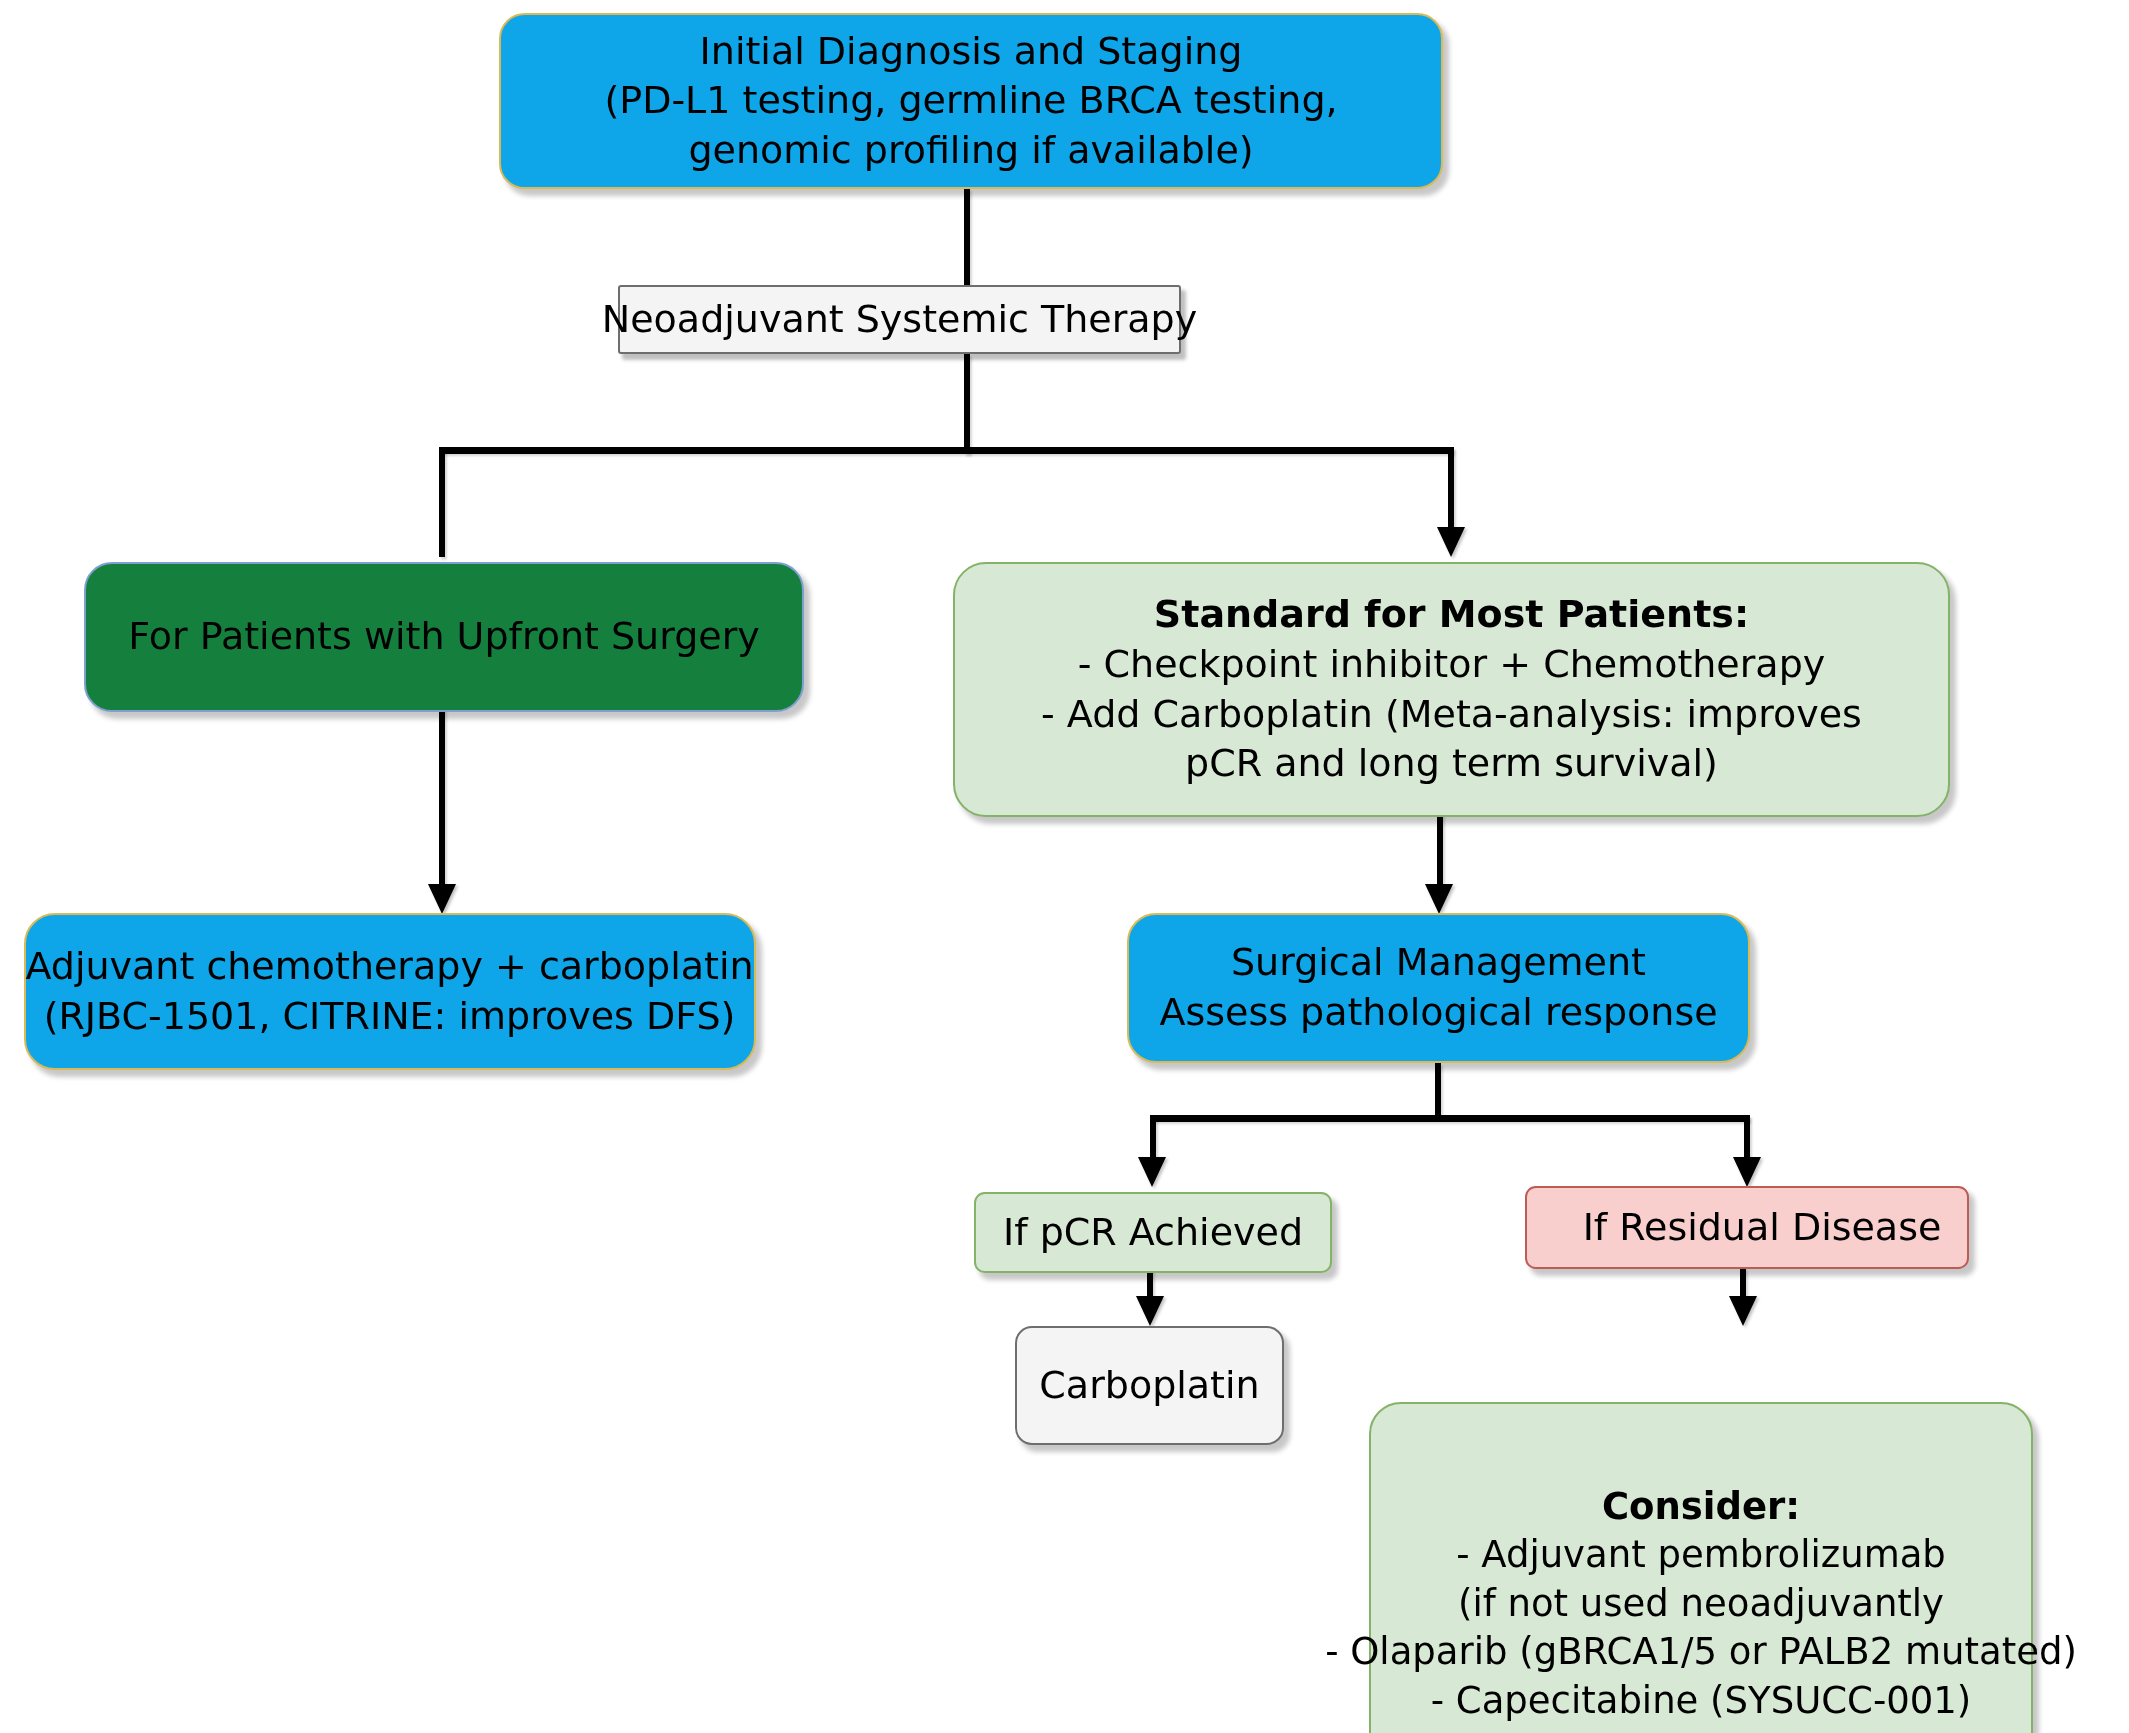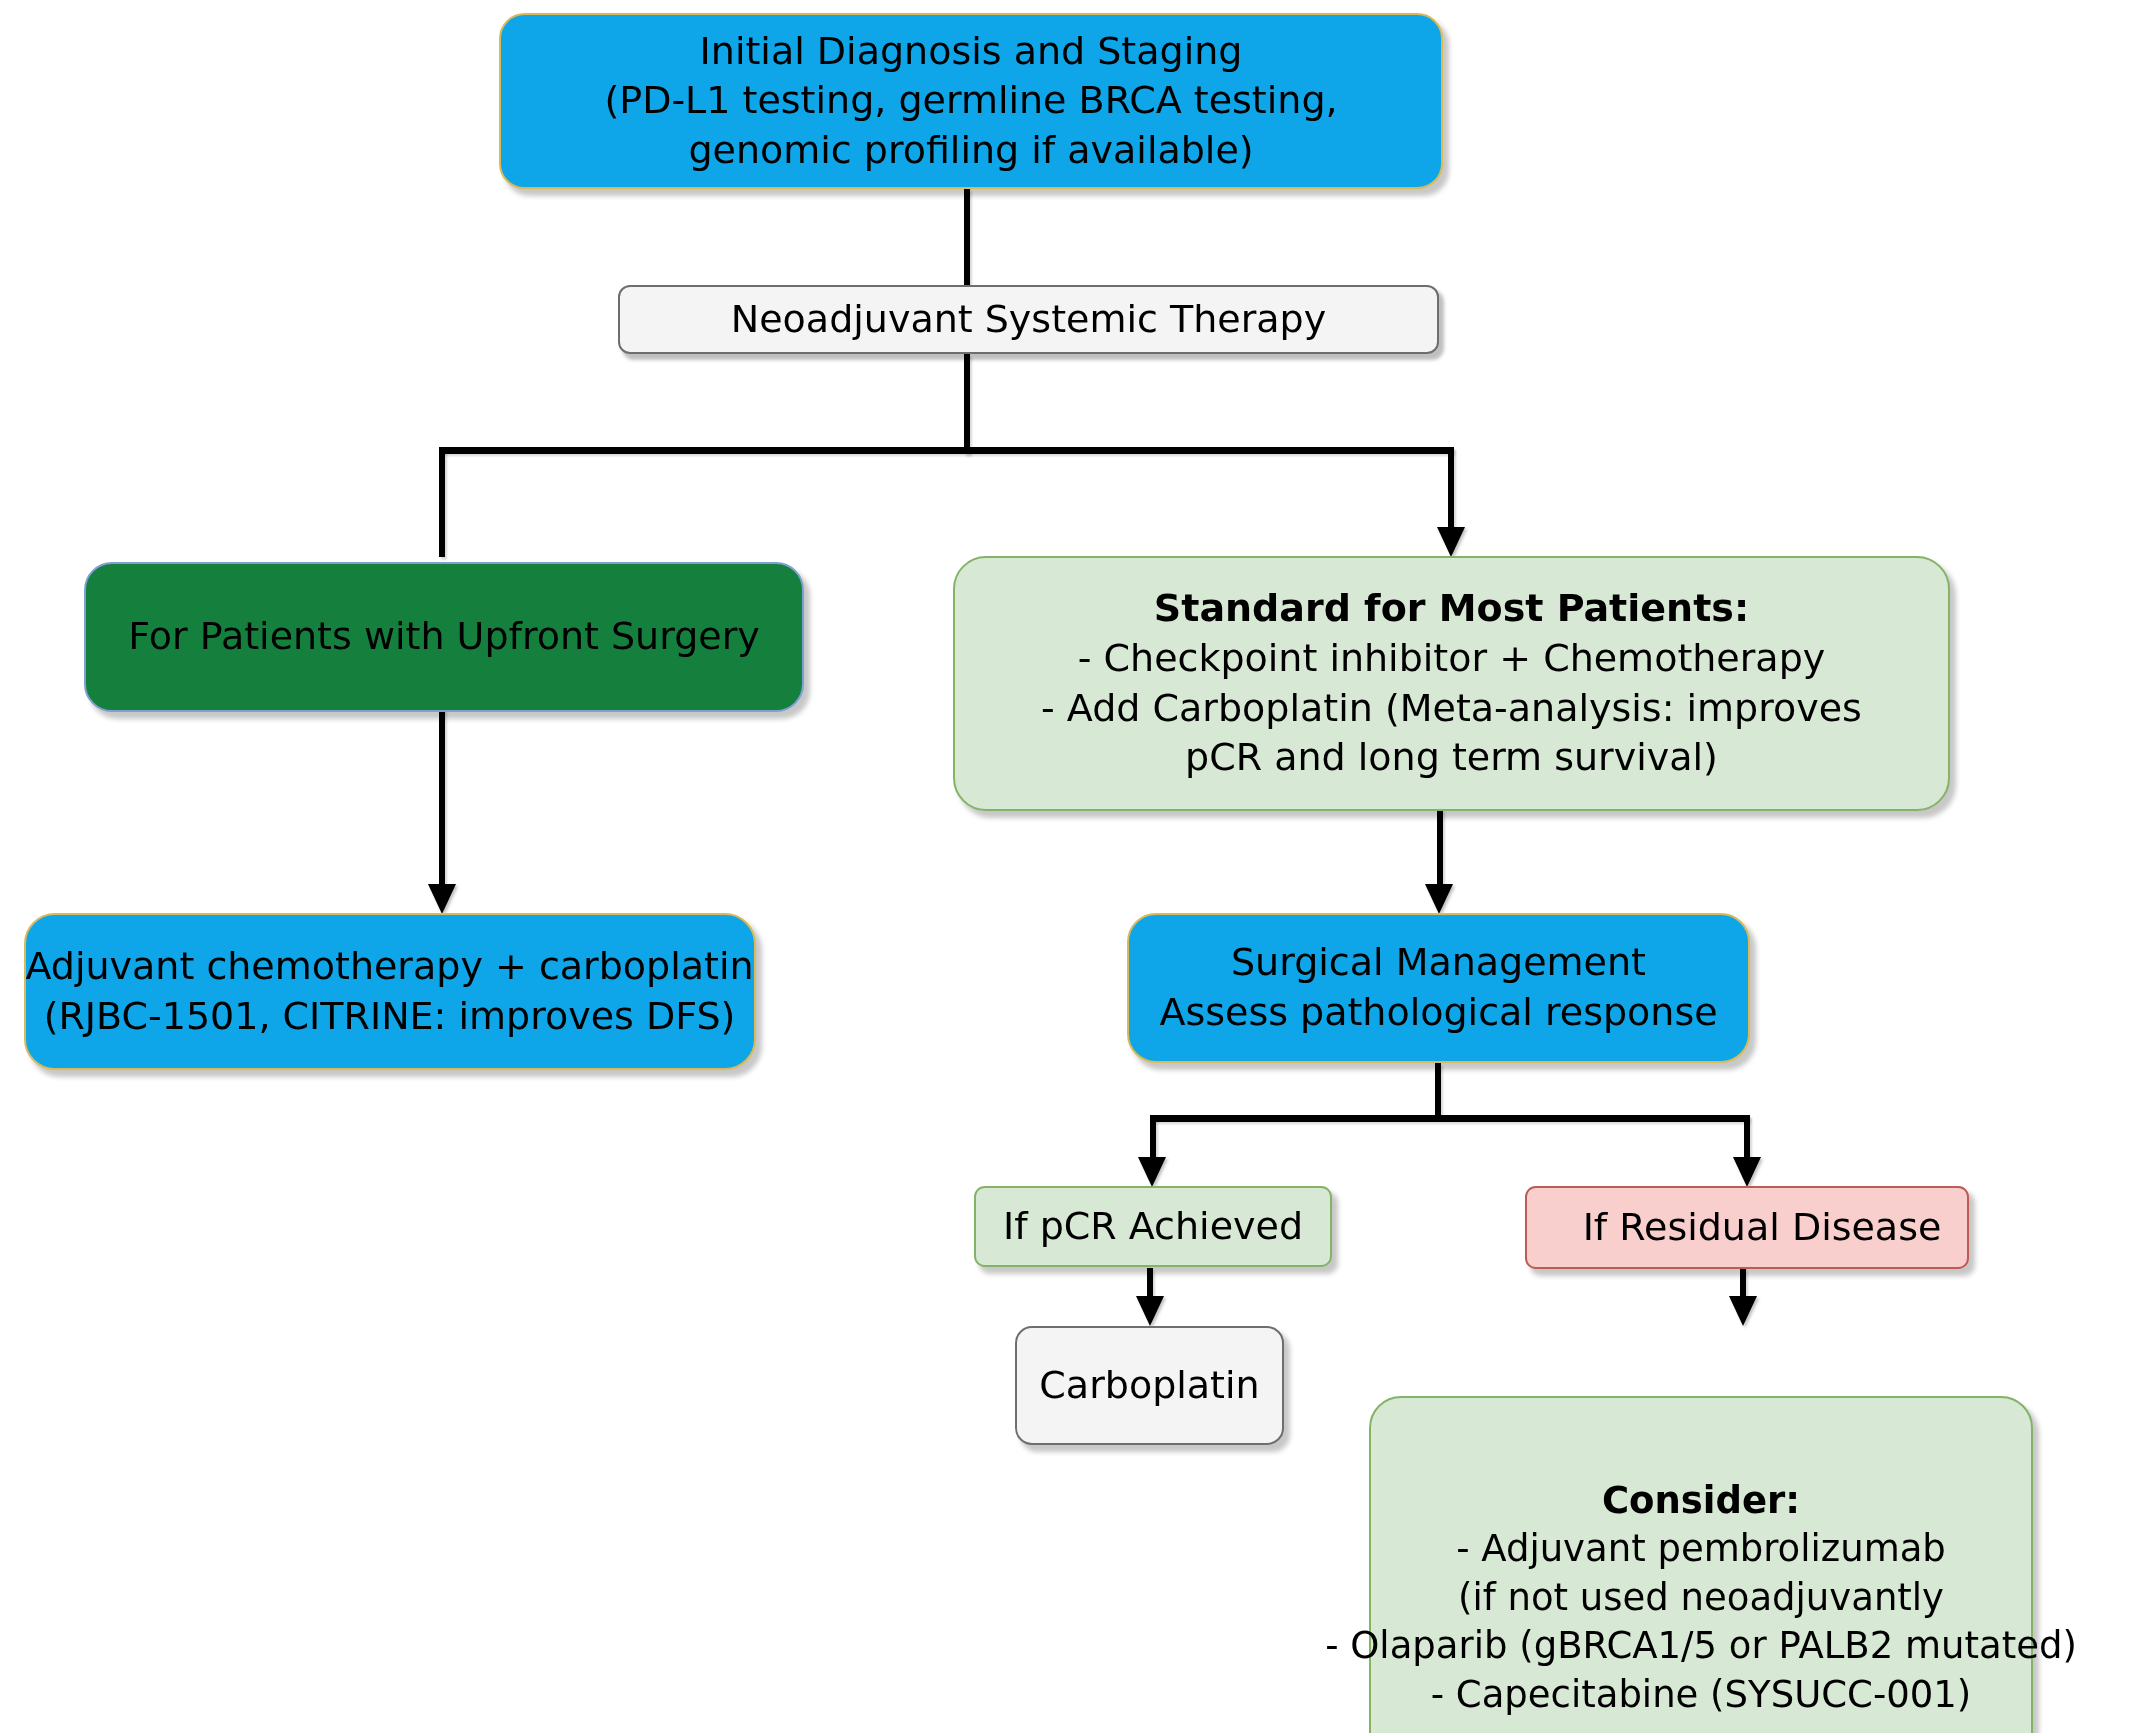--- a/index.html
+++ b/index.html
@@ -15,26 +15,26 @@
     position:absolute;box-sizing:border-box;
     display:flex;flex-direction:column;justify-content:center;align-items:center;
     text-align:center;font-size:38px;line-height:1.31;
     box-shadow:5.3px 6.4px 4.8px rgba(0,0,0,0.22);
   }
   .node .ln{white-space:nowrap;}
   .node .ln.bold{font-weight:bold;}
 
   .yellow{background:#0ea5e9;border:2.1px solid #D9BA56;}
   .blue  {background:#15803d;border:2.1px solid #7E9FD0;margin-top:6px;}
-  .green {background:#D7E9D4;border:2.1px solid #84B368;}
+  .green {background:#D7E9D4;border:2.1px solid #84B368;margin-top:6px;}
   .red   {background:#F8CFCC;border:2.1px solid #BD5B55;}
   .gray  {background:#F4F4F4;border:2.1px solid #6E6E6E;}
 
   #node-initial    {left:499px;  top:13.3px;   width:944px; height:176px; border-radius:25.6px;}
-  #node-neoadjuvant{left:618px; top:285px;  width:821px; height:69px; border-radius:12px; box-shadow:4.3px 5.3px 3.7px rgba(0,0,0,0.25);}
+  #node-neoadjuvant{left:618px; top:285px;  width:563px; height:69px; border-radius:3px; box-shadow:4.3px 5.3px 3.7px rgba(0,0,0,0.25);}
   #node-upfront    {left:84px;  top:556px; width:720px; height:150px; border-radius:28px;}
   #node-standard   {left:953px; top:556px; width:997px; height:255px; border-radius:33px;}
   #node-adjuvant   {left:23.5px;   top:913px; width:732px; height:157px; border-radius:31px;}
   #node-surgical   {left:1127px; top:913px; width:623px; height:150px; border-radius:29px;}
   #node-pcr        {left:974px; top:1186px; width:358px;  height:81px; border-radius:10.7px;}
   #node-residual   {left:1525px; top:1186px; width:444px;  height:83px; border-radius:10.7px;padding-left:30px;}
   #node-observation{left:1015px; top:1326px; width:269px;  height:119px; border-radius:17px;}
   #node-consider   {left:1369px; top:1396px; width:664px; height:404px; border-radius:32px;}
   #node-consider .ln{font-size:37px;}
 

